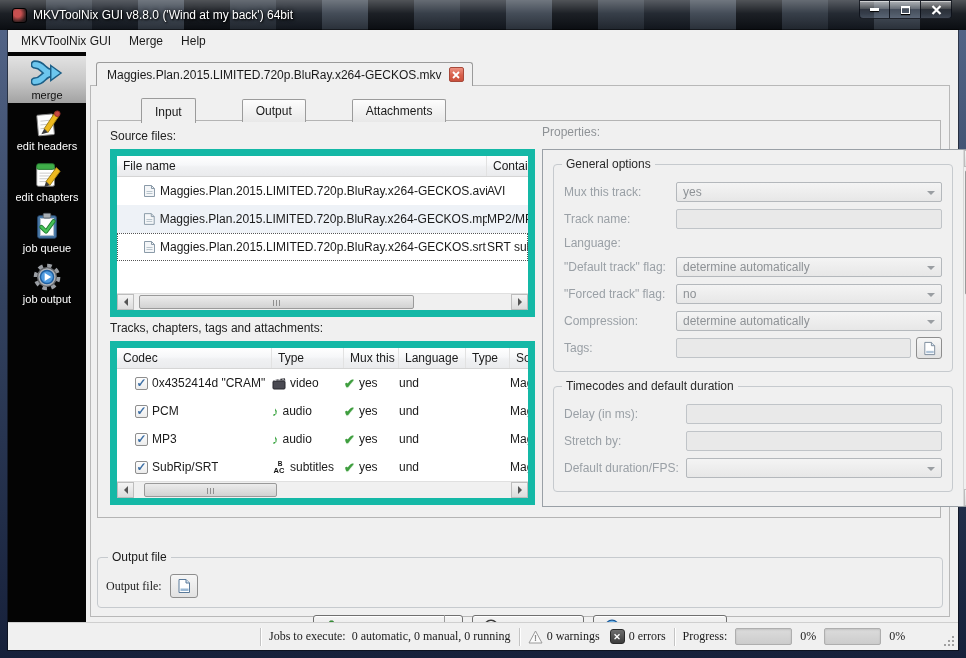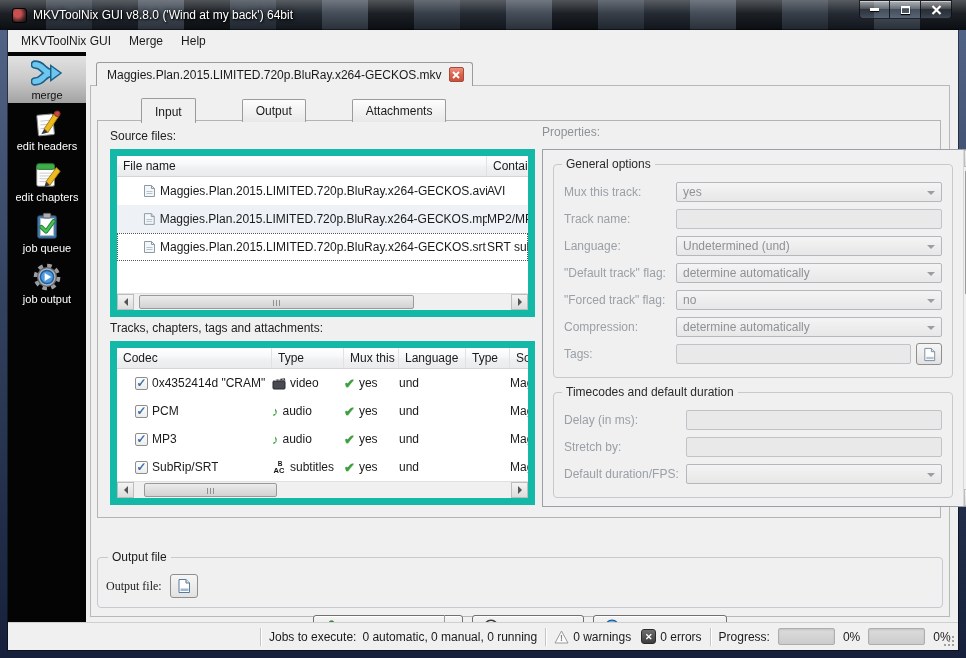--- a/index.html
+++ b/index.html
@@ -135,21 +135,21 @@
     border:1px solid #707070;border-radius:3px;box-shadow:inset 0 1px #fff;cursor:pointer;white-space:nowrap;}
   .split{padding-right:0;}
   .split-arrow{display:flex;align-items:center;justify-content:center;width:18px;height:24px;
     border-left:1px solid #9a9a9a;margin-left:8px;cursor:pointer;}
 
   
   .statusbar{flex:0 0 28px;background:#f0f0f0;border-top:1px solid #cfcfcf;display:flex;align-items:center;
     padding:0 6px;position:relative;}
   .sb-spacer{flex:0 0 238px;}
   .sep{width:1px;height:18px;background:#c4c4c4;box-shadow:1px 0 #fff;margin:0 8px;flex:0 0 1px;}
-  .sb-text{white-space:nowrap;}
+  .sb-text{white-space:nowrap;font-family:Liberation Serif, serif;}
   .err-icon{width:15px;height:15px;border-radius:3px;border:1px solid #2a2a2a;margin:0 4px 0 10px;
     background:linear-gradient(180deg,#6e6e6e,#3c3c3c);color:#fff;font-size:9px;font-weight:bold;
     display:flex;align-items:center;justify-content:center;}
   .warn-icon{margin-right:4px;display:flex;}
   .pbar{width:57px;height:17px;border:1px solid #aeaeae;border-radius:2px;margin:0 8px;
     background:linear-gradient(180deg,#dcdcdc,#cccccc);box-shadow:inset 0 1px 2px rgba(0,0,0,.12);}
   .grip{position:absolute;right:2px;bottom:2px;}
 </style>
 </head>
 <body>
@@ -446,26 +446,20 @@
                       </div>
                   </div>
                   <div class="prow">
                     <div class="plabel">Track name:</div>
                     <div class="pctl">
                         <div class="input-d"></div>
                       </div>
                   </div>
                   <div class="prow">
                     <div class="plabel">Language:</div>
-                    <div class="pctl">
-                        <div class="combo-d">
-                          <span>Undetermined (und)</span>
-                          <span class="arr"></span>
-                        </div>
-                      </div>
                   </div>
                   <div class="prow">
                     <div class="plabel">"Default track" flag:</div>
                     <div class="pctl">
                         <div class="combo-d">
                           <span>determine automatically</span>
                           <span class="arr"></span>
                         </div>
                       </div>
                   </div>

